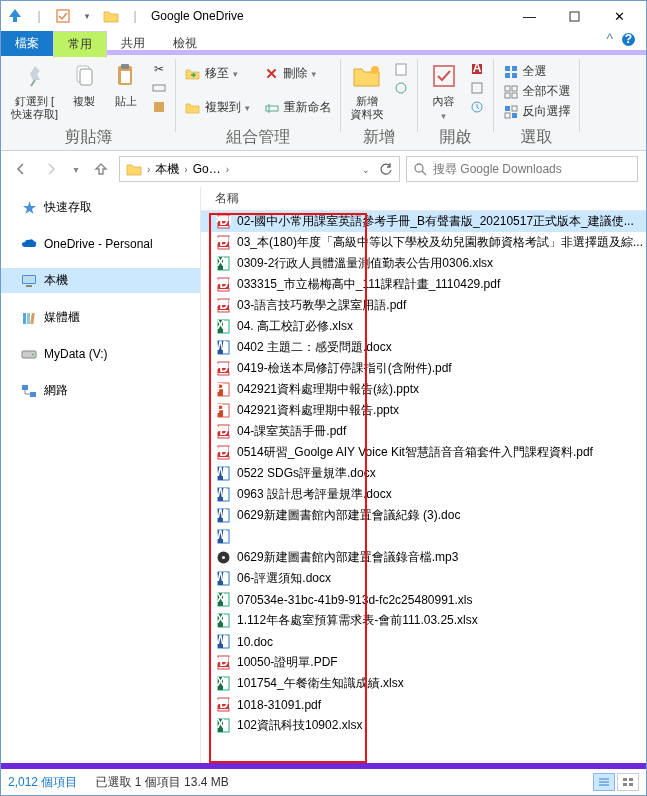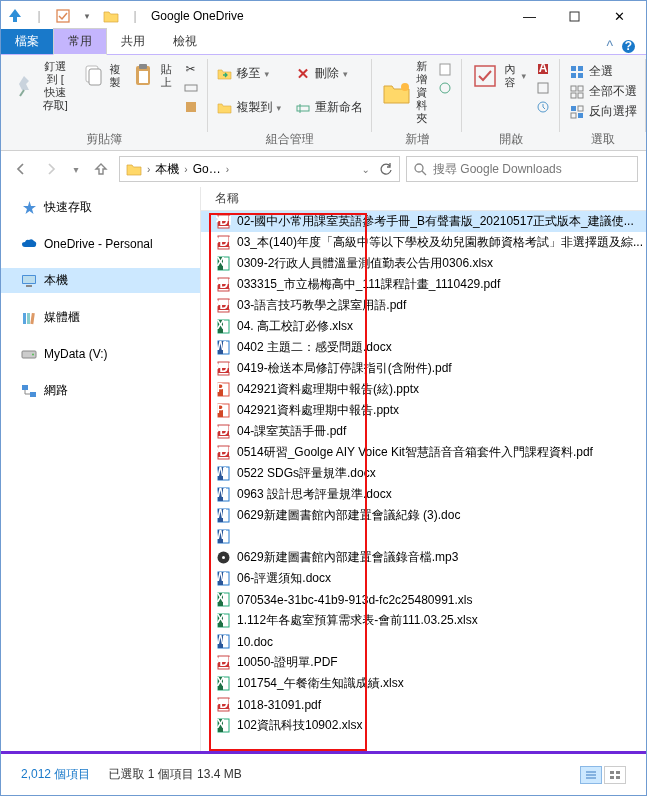--- a/index.html
+++ b/index.html
@@ -3,31 +3,31 @@
 <meta charset="utf-8">
 <style>
 *{margin:0;padding:0;box-sizing:border-box;font-family:"Segoe UI","Microsoft JhengHei",sans-serif;font-size:12px}
 body{background:#fff;width:647px;height:796px;border:1px solid #6f9bd1;overflow:hidden;display:flex;flex-direction:column}
 .titlebar{height:30px;display:flex;align-items:center;padding:0 4px;background:#fff}
 .titlebar .qat{display:flex;align-items:center;gap:4px}
 .titlebar .qat-icon{width:20px;height:20px;display:flex;align-items:center;justify-content:center}
 .titlebar .title{margin-left:6px;font-size:12px;color:#000}
 .winctrl{margin-left:auto;display:flex}
 .winctrl div{width:45px;height:28px;display:flex;align-items:center;justify-content:center;font-size:13px;font-family:Arial}
-.tabbar{height:24px;display:flex;align-items:flex-end;background:#fff;border-bottom:1px solid #c4b5fd;position:relative}
+.tabbar{height:24px;display:flex;align-items:flex-start;background:#fff;border-bottom:5px solid #c4b5fd;position:relative}
 .tab{padding:4px 14px;font-size:12px;color:#333;cursor:default}
 .tab.file{background:#1979ca;color:#fff}
-.tab.active{background:#c4b5fd;border:1px solid #d0d0d0;border-bottom:1px solid #f5f6f7;margin-bottom:-1px}
+.tab.active{background:#bef264;border:1px solid #d0d0d0;border-bottom:1px solid #f5f6f7;margin-bottom:-1px}
 .tabbar .right{margin-left:auto;display:flex;align-items:center;gap:8px;padding-right:10px}
 .ribbon{background:#f5f6f7;height:96px;display:flex;border-bottom:1px solid #d0d0d0}
 .rgroup{display:flex;flex-direction:column;align-items:center;padding:3px 6px 1px;position:relative}
 .rgroup::after{content:"";position:absolute;right:0;top:4px;bottom:18px;width:1px;background:#d8d8d8}
 .rgroup .body{flex:1;display:flex;align-items:flex-start;gap:2px}
-.rgroup .lbl{font-size:12px;color:#666;text-align:left;padding-bottom:1px}
-.bigbtn{display:flex;flex-direction:row;align-items:center;justify-content:flex-start;padding:2px 4px;min-width:40px;gap:3px}
+.rgroup .lbl{font-size:16px;color:#666;text-align:left;padding-bottom:1px}
+.bigbtn{display:flex;flex-direction:column;align-items:center;justify-content:flex-start;padding:2px 4px;min-width:40px;gap:3px}
 .bigbtn .ic{width:32px;height:32px;display:flex;align-items:center;justify-content:center}
 .bigbtn .t{font-size:11px;color:#333;text-align:center;line-height:13px}
 .smallcol{display:flex;flex-direction:column;gap:1px;padding-top:2px}
 .smallbtn{display:flex;align-items:center;gap:4px;padding:1px 3px;font-size:11px;color:#333;white-space:nowrap}
 .smallbtn .ic{width:16px;height:16px;display:flex;align-items:center;justify-content:center}
 .addrbar{height:36px;display:flex;align-items:center;padding:4px 8px;gap:6px;background:#fff}
 .navbtn{width:24px;height:24px;display:flex;align-items:center;justify-content:center;color:#777}
 .breadcrumb{flex:1;height:26px;border:1px solid #ccc;display:flex;align-items:center;padding:0 2px;gap:1px}
 .bcseg{display:flex;align-items:center;padding:0 4px;font-size:12px;color:#000;gap:3px}
 .bcchev{color:#666;font-size:10px}
@@ -37,21 +37,21 @@
 .navitem{display:flex;align-items:center;gap:7px;padding:4px 8px 4px 20px;font-size:12px;color:#000}
 .navitem.sel{background:#cce8ff}
 .navitem .ic{width:16px;height:16px;display:flex;align-items:center;justify-content:center}
 .filepane{flex:1;display:flex;flex-direction:column;overflow:hidden}
 .colhdr{height:24px;border-bottom:1px solid #e8e8e8;display:flex;align-items:center;padding-left:14px;font-size:12px;color:#444}
 .filelist{flex:1;overflow:hidden;position:relative}
 .redbox{position:absolute;left:8px;top:2px;width:158px;bottom:0;border:2px solid #e11;pointer-events:none;z-index:5}
 .frow{display:flex;align-items:center;height:21px;padding-left:14px;gap:6px;font-size:12px;color:#000;white-space:nowrap}
 .frow.sel{background:#cce8ff}
 .frow .ic{width:16px;height:16px;flex-shrink:0;display:flex;align-items:center;justify-content:center}
-.status{height:44px;border-top:3px solid #6d28d9;display:flex;align-items:center;padding:0 20px;gap:18px;font-size:12px;color:#1979ca}
+.status{height:32px;border-top:6px solid #6d28d9;display:flex;align-items:center;padding:0 7px;gap:18px;font-size:12px;color:#1979ca}
 .status .views{margin-left:auto;display:flex;gap:2px}
 .status .vbtn{width:22px;height:18px;border:1px solid #ccc;display:flex;align-items:center;justify-content:center}
 .status .vbtn.active{background:#cce8ff;border-color:#8ab8e6}
 svg{display:block}
 </style>
 </head>
 <body>
 
 <div class="titlebar">
   <div class="qat">
@@ -442,21 +442,21 @@
           <span>02-國中小常用課室英語參考手冊_B有聲書版_20210517正式版本_建議使...</span>
         </div>
         <div class="frow">
           <span class="ic">
             <svg width="15" height="15">
               <rect x="2" y="1" width="11" height="13" fill="#fff" stroke="#c44"></rect>
               <rect x="2" y="7" width="11" height="5" fill="#c33"></rect>
               <text x="7.5" y="11" text-anchor="middle" fill="#fff" font-size="5" font-weight="bold">PDF</text>
             </svg>
           </span>
-          <span>03_本(140)年度「高級中等以下學校及幼兒園教師資格考試」非選擇題及綜...</span>
+          <span>03_本(180)年度「高級中等以下學校及幼兒園教師資格考試」非選擇題及綜...</span>
         </div>
         <div class="frow">
           <span class="ic">
             <svg width="15" height="15">
               <rect x="2" y="1" width="11" height="13" fill="#fff" stroke="#2a7"></rect>
               <rect x="2" y="1" width="5" height="13" fill="#1e7145"></rect>
               <text x="4.5" y="10" text-anchor="middle" fill="#fff" font-size="7" font-weight="bold">X</text>
             </svg>
           </span>
           <span>0309-2行政人員體溫量測值勤表公告用0306.xlsx</span>

